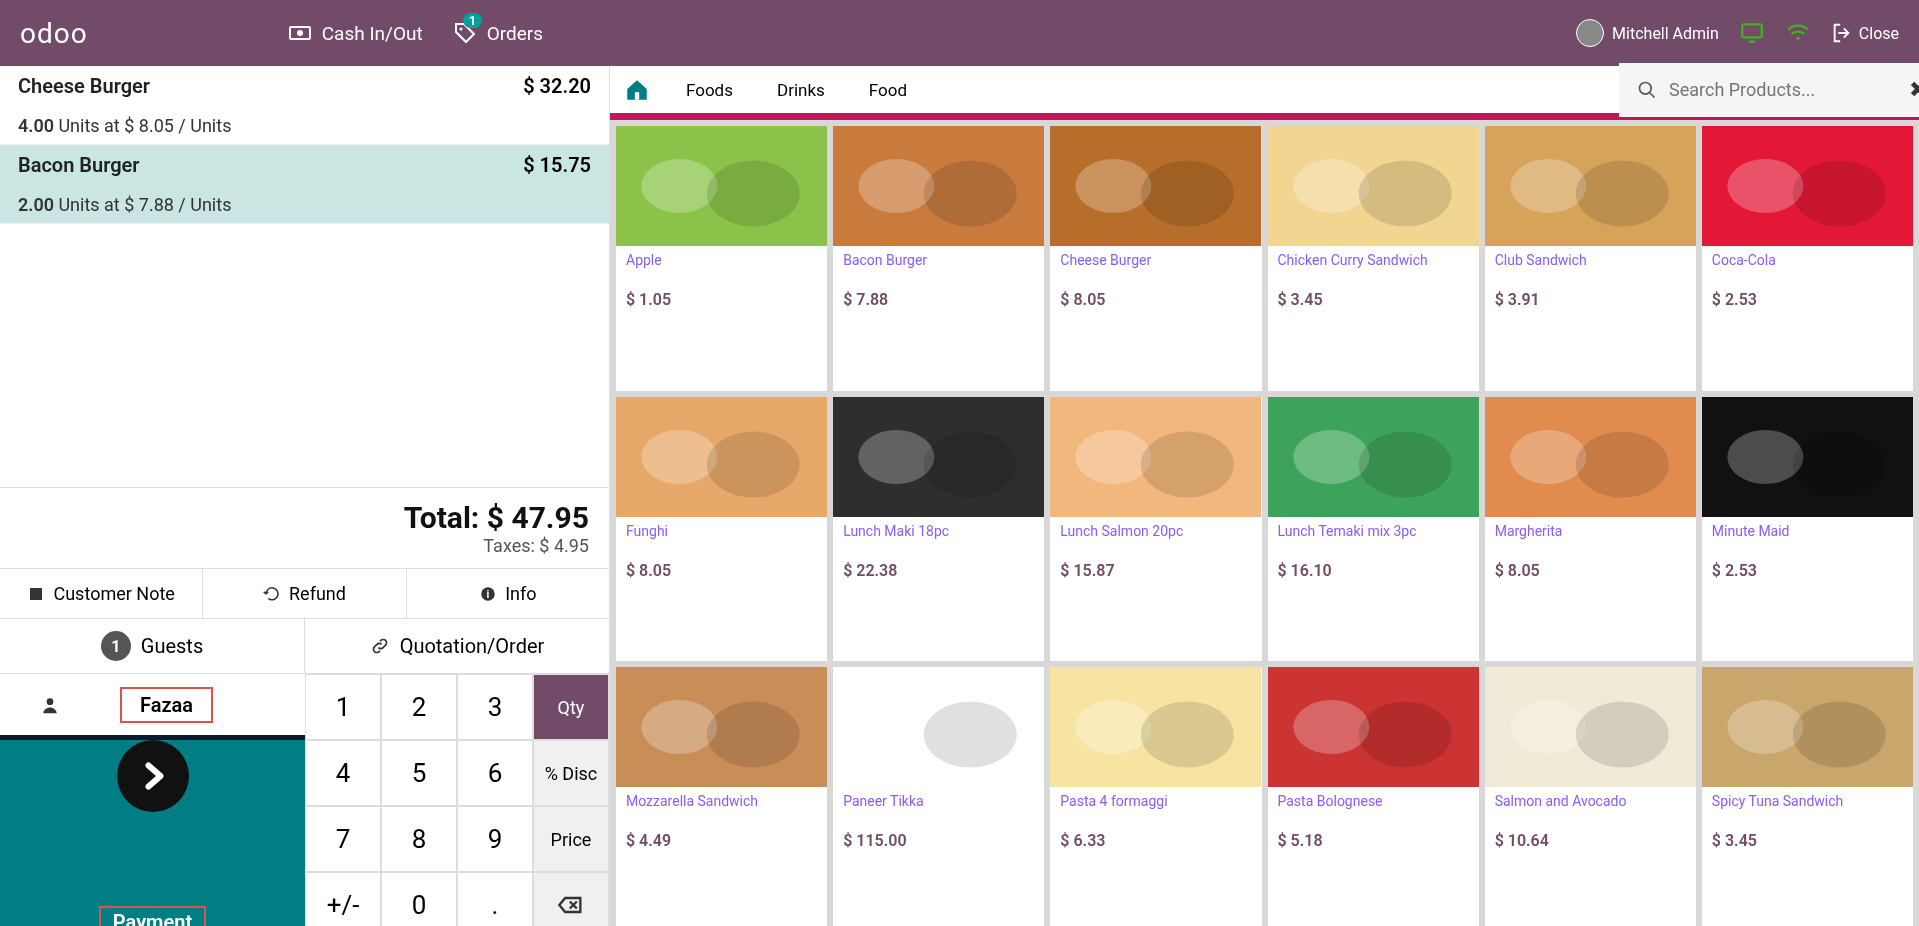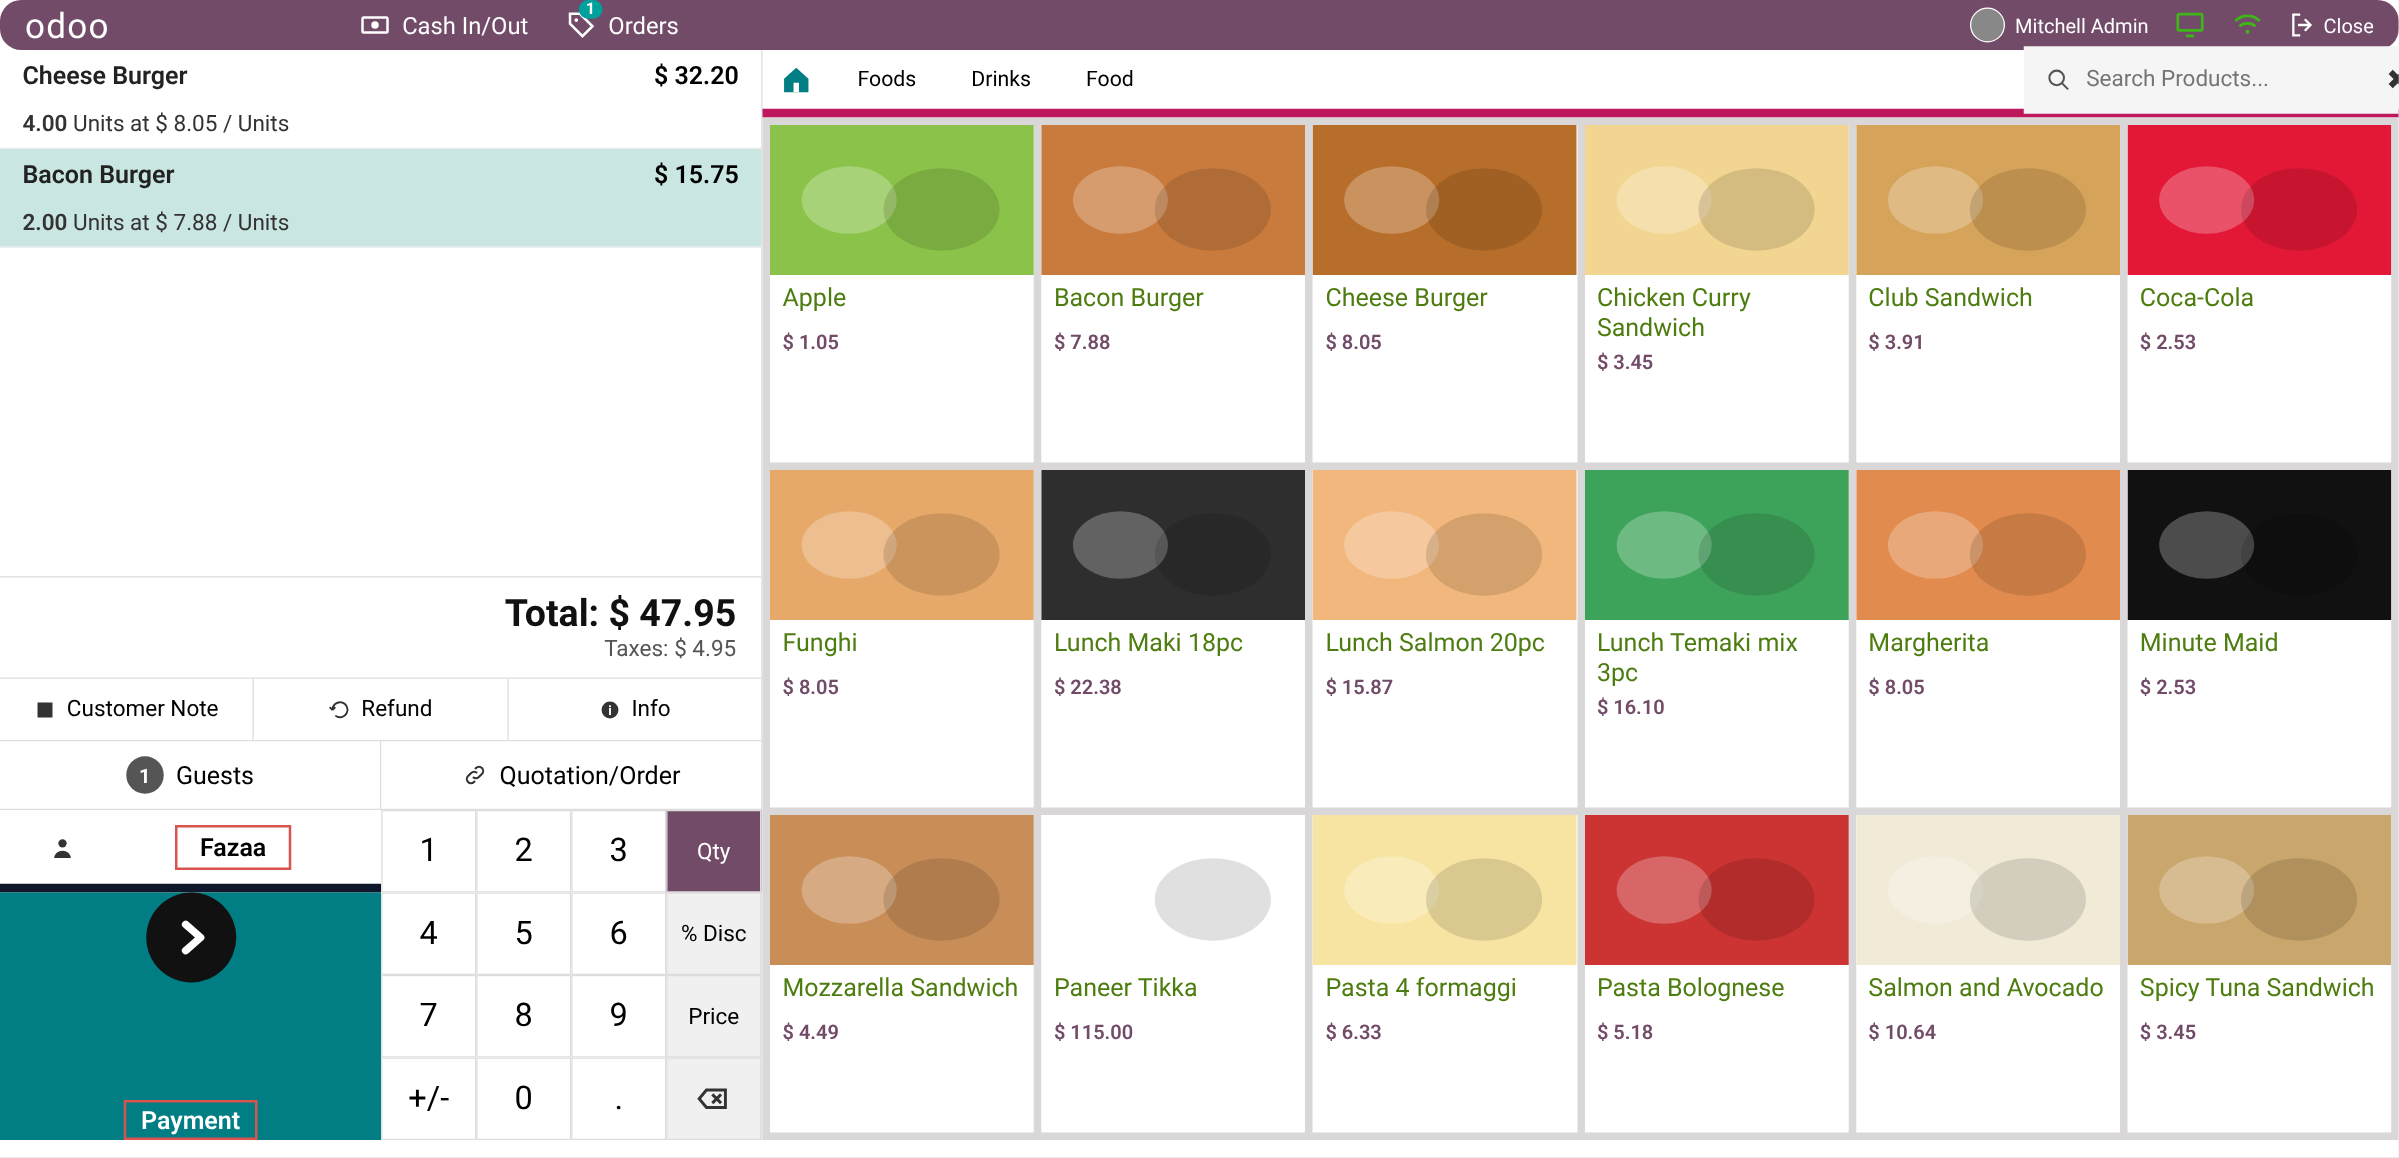--- a/index.html
+++ b/index.html
@@ -1,17 +1,17 @@
 <!DOCTYPE html>
 <html><head>
 <meta charset="utf-8">
 <style>
 * { margin: 0; padding: 0; box-sizing: border-box; font-family: -apple-system, BlinkMacSystemFont, "Segoe UI", Roboto, Helvetica, Arial, sans-serif; }
 body { background: #fff; overflow: hidden; }
-.topbar { background: #714B67; height: 40px; display: flex; align-items: center; padding: 0 20px; color: #fff; border-radius: 17px; }
+.topbar { background: #714B67; height: 66px; display: flex; align-items: center; padding: 0 20px; color: #fff; }
 .logo { font-size: 28px; font-weight: 400; letter-spacing: 1px; margin-right: 200px; }
 .top-item { display: flex; align-items: center; gap: 10px; margin-right: 30px; font-size: 19px; cursor: pointer; position: relative; }
 .top-badge { position: absolute; top: -8px; left: 10px; background: #00A09D; color: #fff; font-size: 13px; font-weight: bold; border-radius: 10px; padding: 0 6px; }
 .top-right { margin-left: auto; display: flex; align-items: center; gap: 20px; }
 .avatar { width: 28px; height: 28px; border-radius: 50%; background: #888; display: inline-block; border: 1px solid #fff; }
 .icon-box { display: inline-flex; align-items: center; justify-content: center; }
 .green { color: #3fb618; }
 .main { display: flex; height: calc(100vh - 54px); }
 .left { width: 610px; display: flex; flex-direction: column; border-right: 1px solid #ddd; }
 .order-lines { flex: 1 0 auto; min-height: 0; overflow-y: auto; }
@@ -26,41 +26,41 @@
 .total-tax { font-size: 18px; color: #555; }
 .actions-row { display: flex; border-bottom: 1px solid #ddd; }
 .action-btn { flex: 1; padding: 14px 12px; text-align: center; font-size: 18px; border-right: 1px solid #ddd; display: flex; align-items: center; justify-content: center; gap: 8px; cursor: pointer; }
 .action-btn:last-child { border-right: none; }
 .guests-row { display: flex; border-bottom: 1px solid #ddd; }
 .guests-btn { flex: 1; padding: 12px 0; text-align: center; font-size: 20px; display: flex; align-items: center; justify-content: center; gap: 10px; border-right: 1px solid #ddd; cursor: pointer; }
 .guests-btn:last-child { border-right: none; }
 .guests-circle { background: #555; color: #fff; width: 30px; height: 30px; border-radius: 50%; display: inline-flex; align-items: center; justify-content: center; font-weight: bold; font-size: 16px; }
 .pad-area { display: flex; flex: 0 0 auto; }
 .customer-payment { width: 305px; display: flex; flex-direction: column; }
-.customer-cell { height: 66px; display: flex; align-items: center; justify-content: flex-start; gap: 80px; padding: 0 40px; border-bottom: 7px solid #0f172a; cursor: pointer; }
+.customer-cell { height: 66px; display: flex; align-items: center; justify-content: flex-start; gap: 60px; padding: 0 40px; border-bottom: 5px solid #0f172a; cursor: pointer; }
 .customer-name { font-size: 20px; font-weight: 600; border: 2px solid #d9534f; padding: 4px 18px; }
 .payment-btn { flex: 1; background: #017e84; color: #fff; display: flex; flex-direction: column; align-items: center; justify-content: space-between; gap: 10px; cursor: pointer; min-height: 160px; }
 .payment-circle { width: 72px; height: 72px; border-radius: 50%; background: #111; display: flex; align-items: center; justify-content: center; }
 .payment-label { font-size: 20px; font-weight: 600; border: 2px solid #d9534f; padding: 2px 12px; }
 .numpad { display: grid; grid-template-columns: repeat(4, 1fr); flex: 1; }
 .numkey { border: 1px solid #ddd; display: flex; align-items: center; justify-content: center; font-size: 26px; height: 66px; cursor: pointer; background: #fff; }
 .numkey.mode { font-size: 18px; }
 .numkey.active { background: #714B67; color: #fff; }
 .numkey.side { background: #f0f0f0; }
 .right { flex: 1; display: flex; flex-direction: column; }
 .catbar { height: 54px; display: flex; align-items: center; border-bottom: 7px solid #be185d; }
 .catbar-home { width: 54px; display: flex; align-items: center; justify-content: center; cursor: pointer; }
 .cat-tab { padding: 0 22px; font-size: 17px; cursor: pointer; }
 .searchbox { margin-left: auto; display: flex; align-items: center; background: #f5f5f5; height: 54px; padding: 0 18px; gap: 12px; width: 300px; }
 .searchbox input { border: none; background: transparent; font-size: 18px; flex: 1; outline: none; color: #666; }
 .search-clear { font-size: 22px; color: #333; cursor: pointer; }
 .products { flex: 1; overflow-y: auto; display: grid; grid-template-columns: repeat(6, 1fr); gap: 6px; padding: 6px; background: #d9d7d7; }
 .product-card { background: #fff; cursor: pointer; display: flex; flex-direction: column; }
 .prod-img { width: 100%; height: 120px; display: flex; align-items: center; justify-content: center; }
-.prod-name { padding: 6px 10px 2px; font-size: 20px; color: #4d7c0f; min-height: 40px; }
+.prod-name { padding: 6px 10px 2px; font-size: 14px; color: #8b5cf6; min-height: 40px; }
 .prod-price { padding: 4px 10px 10px; font-size: 16px; font-weight: 600; color: #714B67; }
 .svg-placeholder { width: 100%; height: 100%; }
 </style>
 </head>
 <body>
 
 <div class="topbar">
   <div class="logo">odoo</div>
   <div class="top-item">
     <span class="icon-box">

